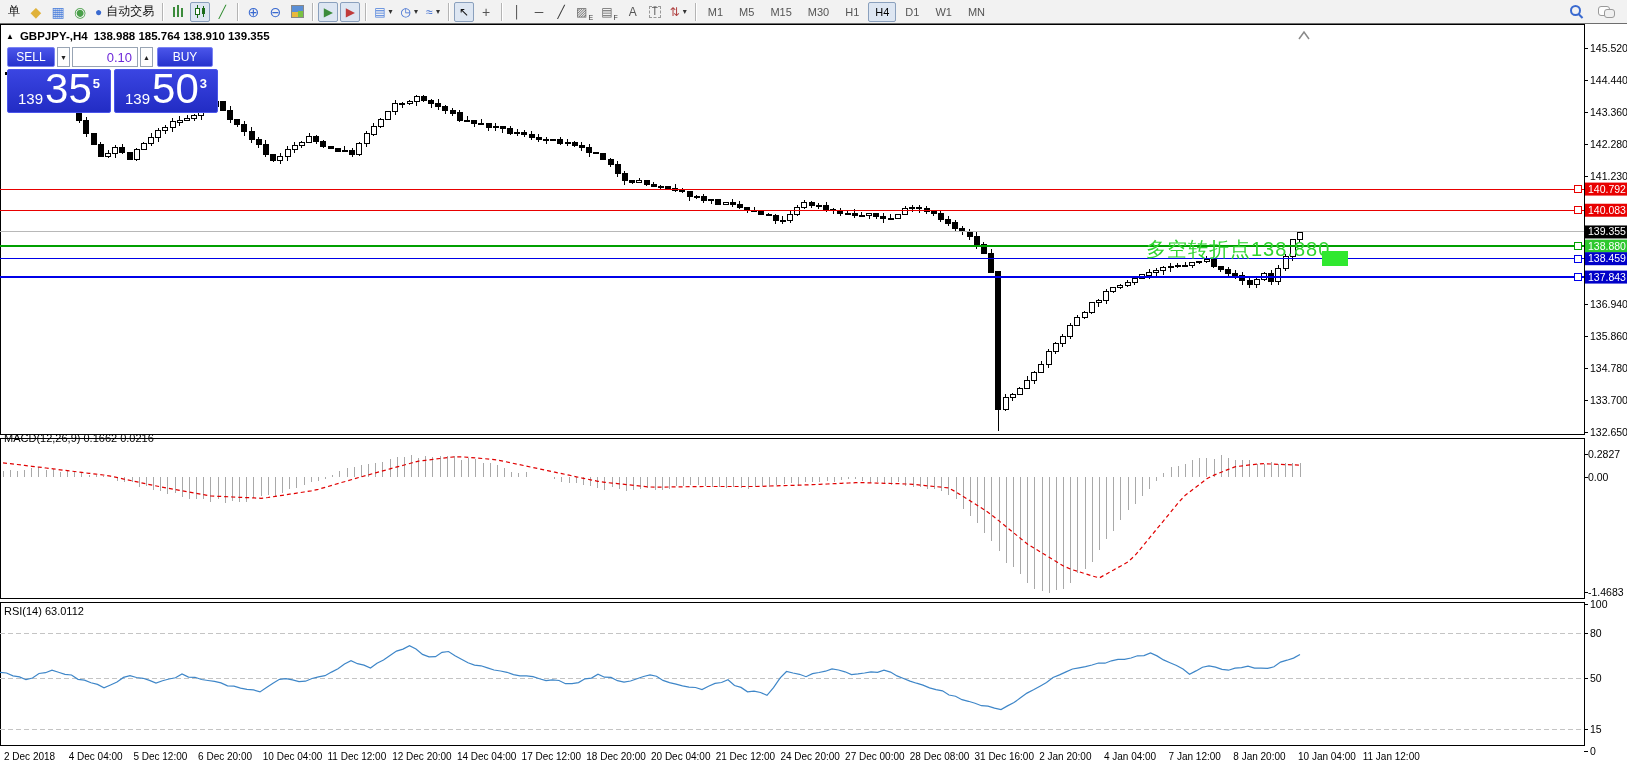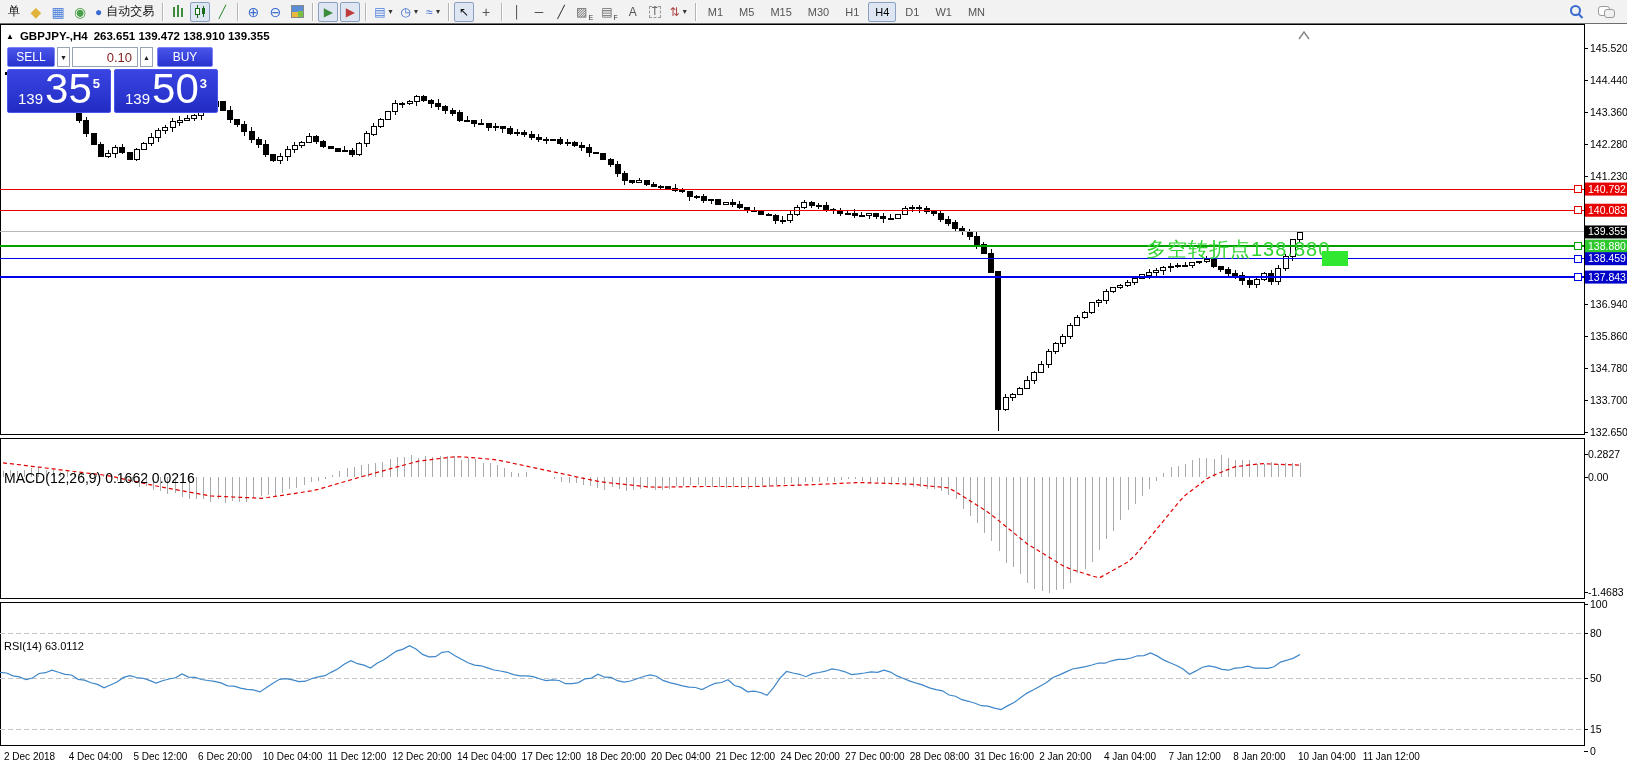--- a/index.html
+++ b/index.html
@@ -54,31 +54,31 @@
     gap:6px;font-size:11.5px;font-weight:bold;color:#000}
   #collapse{font-size:8px}
   #trade-panel{position:absolute;left:7px;top:47px;width:211px;height:70px;z-index:7;
     display:flex;flex-direction:column;gap:2px}
   .tp-row1{display:flex;gap:2px;height:20px}
   .tp-btn{background:linear-gradient(180deg,#4a55ea,#2733cd);border:1px solid #7b84f2;
     border-radius:2px;color:#fff;font-size:12px;display:flex;align-items:center;justify-content:center}
   #sell-btn{width:48px}#buy-btn{width:56px;margin-left:2px}
   .spin{width:13px;background:#fdfdfd;border:1px solid #98a4b4;color:#222;font-size:7px;
     display:flex;align-items:center;justify-content:center}
-  #vol-box{width:66px;background:#fff;border:1px solid #98a4b4;font-size:13px;color:#7f1d1d;
+  #vol-box{width:66px;background:#fff;border:1px solid #98a4b4;font-size:13px;color:#6d28d9;
     display:flex;align-items:center;justify-content:flex-end;padding-right:5px}
   .tp-row2{display:flex;gap:3px;height:44px}
   .tp-price{flex:1;background:linear-gradient(180deg,#3a45e2,#222cc4);border:1px solid #4a55ea;
     border-radius:2px;color:#fff;display:flex;align-items:flex-end;justify-content:center;
     padding-bottom:3px;cursor:default}
   .tp-prefix{font-size:15px;margin-right:2px;margin-bottom:2px}
   .tp-big{font-size:42px;line-height:0.95}
   .tp-sup{font-size:13px;font-weight:600;margin-left:1px;align-self:flex-start;margin-top:6px}
-  #macd-label{position:absolute;left:4px;top:470px;font-size:14px;color:#000;z-index:6}
-  #rsi-label{position:absolute;left:4px;top:640px;font-size:11px;color:#000;z-index:6}
+  #macd-label{position:absolute;left:4px;top:432px;font-size:11px;color:#000;z-index:6}
+  #rsi-label{position:absolute;left:4px;top:605px;font-size:11px;color:#000;z-index:6}
   #annotation{position:absolute;left:1146px;top:236px;font-size:20px;font-weight:normal;
     letter-spacing:1px;z-index:6;white-space:nowrap}
   #green-box{position:absolute;left:1322px;top:251px;width:26px;height:15px;z-index:6}
   .splitter{position:absolute;left:0;width:1584px;height:4px;z-index:8;cursor:row-resize}
   #split1{top:434px}#split2{top:598px}
   #chart-svg{position:absolute;left:0;top:0;z-index:1}
 </style>
 </head>
 <body>
 
@@ -831,21 +831,21 @@
         <span class="i-mag"></span>
       </span>
       <span class="tbtn" style="margin-right: 6px;">
         <span class="i-chat"></span>
       </span>
     </div>
 
   <div id="chart-title">
     <span id="collapse">▲</span>
     <span>GBPJPY-,H4</span>
-    <span style="font-weight:bold">263.651 139.472 138.910 139.355</span>
+    <span style="font-weight:bold">138.988 185.764 138.910 139.355</span>
   </div>
 
   <div id="trade-panel">
     <div class="tp-row1">
       <div class="tp-btn" id="sell-btn">SELL</div>
       <div class="spin">▼</div>
       <div id="vol-box">0.10</div>
       <div class="spin">▲</div>
       <div class="tp-btn" id="buy-btn">BUY</div>
     </div>

